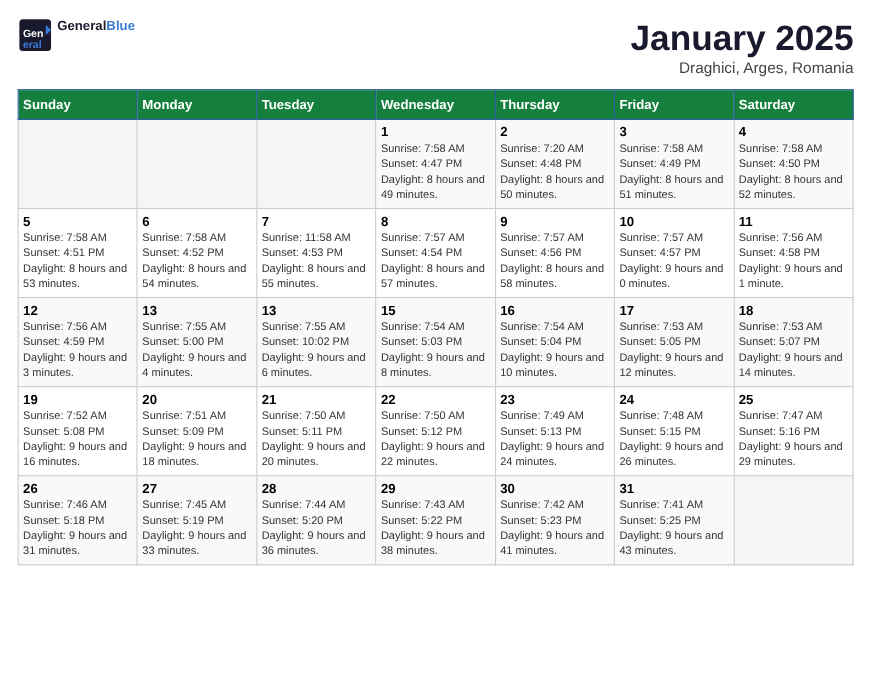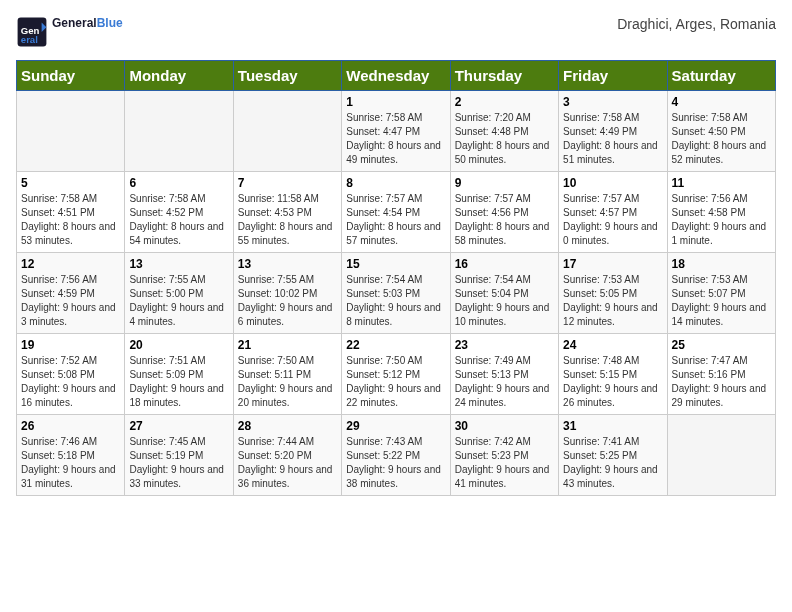--- a/index.html
+++ b/index.html
@@ -43,25 +43,25 @@
     .subtitle {
       font-size: 14px;
       color: #444;
     }
     table {
       width: 100%;
       border-collapse: collapse;
       font-size: 11px;
     }
     thead tr th {
-      background: #4d7c0f;
+      background: #15803d;
       color: #fff;
       padding: 6px 4px;
       text-align: left;
-      font-size: 15px;
+      font-size: 12px;
       font-weight: bold;
       border: 1px solid #2a5fa5;
     }
     tbody tr td {
       border: 1px solid #ccc;
       vertical-align: top;
       padding: 4px;
       height: 80px;
       width: 14.28%;
       background: #fff;
@@ -92,20 +92,21 @@
       <text x="6" y="34" font-size="12" font-weight="bold" fill="#3a7bd5" font-family="Arial">eral</text>
       <polygon points="32,8 38,14 32,20" fill="#3a7bd5"></polygon>
     </svg>
     <div>
       <div class="logo-text">
         <span>General</span><span class="blue">Blue</span>
       </div>
     </div>
   </div>
   <div class="title-block">
+    <div class="month-title">January 2025</div>
     <div class="subtitle">Draghici, Arges, Romania</div>
   </div>
 </div>
 
 <table>
   <thead>
     <tr id="weekday-header">
     <th>Sunday</th>
         <th>Monday</th>
         <th>Tuesday</th>

